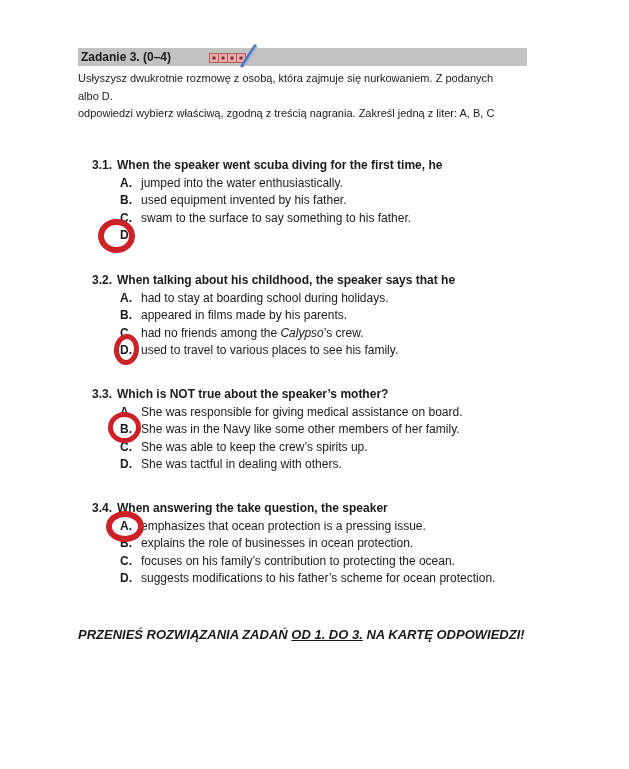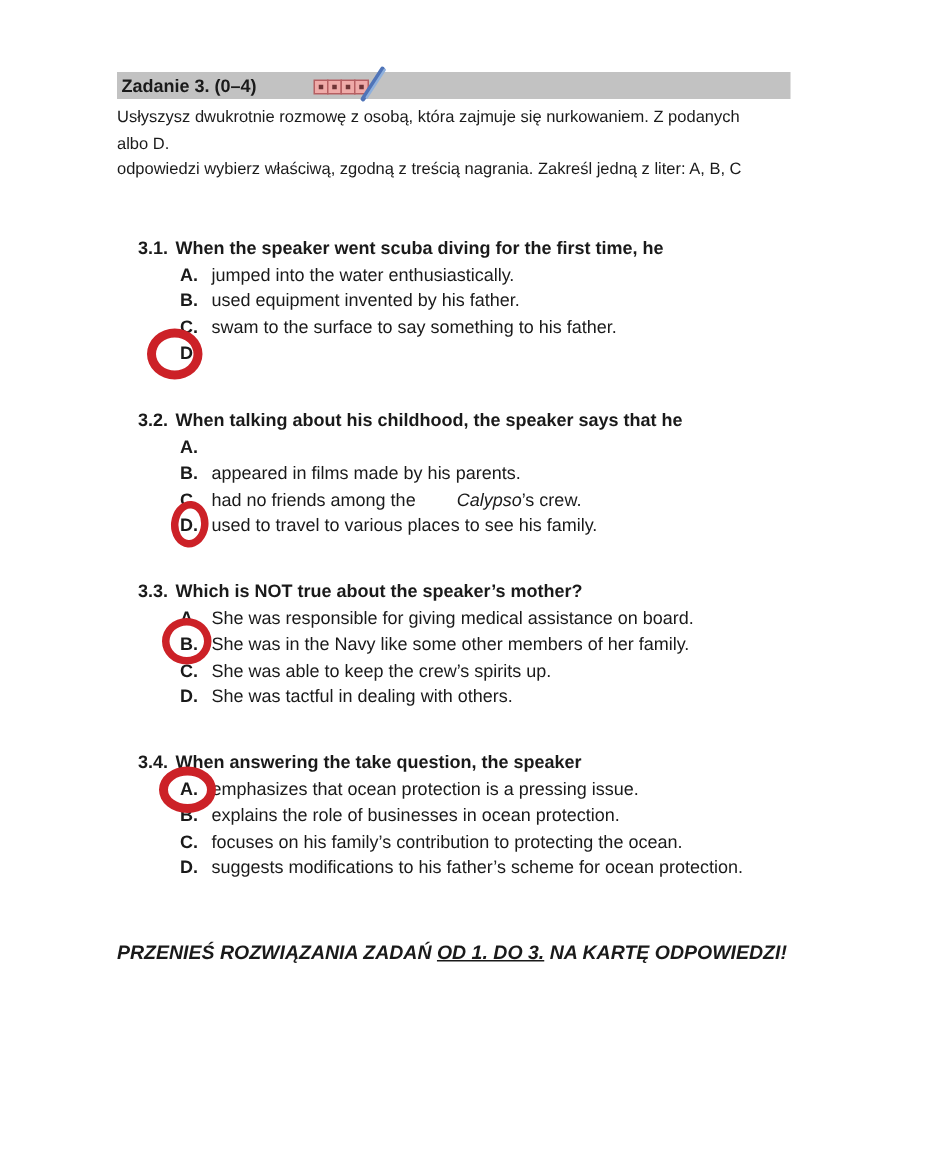--- a/index.html
+++ b/index.html
@@ -29,21 +29,21 @@
     font-size:11px;font-weight:normal;
   }
   .instructions .iline{line-height:17.5px;white-space:nowrap;}
   
   .qblock{position:absolute;left:92px;width:510px;font-size:12px;}
   .qhead{display:flex;line-height:17.5px;font-weight:bold;white-space:nowrap;}
   .qnum{width:25px;flex:0 0 25px;}
   .options{margin-left:28px;}
   .option{position:relative;display:flex;line-height:17.5px;white-space:nowrap;}
   .opt-letter{width:21px;flex:0 0 21px;font-weight:bold;}
-  .opt-text i{font-style:italic;margin-left:24px;}
+  .opt-text i{font-style:italic;}
   
   .ring{
     display:none;position:absolute;box-sizing:border-box;
     border:5px solid var(--ring,#cc2127);border-radius:50%;
     pointer-events:none;z-index:3;
   }
   .option.circled .ring{display:block;}
   [data-qblock="0"]{top:157px;}
   [data-qblock="1"]{top:272px;}
   [data-qblock="2"]{top:386px;}
@@ -120,20 +120,21 @@
 
   <div class="qblock" data-qblock="1">
     <div class="qhead">
       <span class="qnum">3.2.</span>
       <span class="qtext">When talking about his childhood, the speaker says that he</span>
     </div>
     <div class="options">
       <div class="option">
 
         <span class="opt-letter">A.</span>
+        <span class="opt-text"><span>had to stay at boarding school during holidays.</span><i></i><span></span></span>
       </div>
       <div class="option">
 
         <span class="opt-letter">B.</span>
         <span class="opt-text"><span>appeared in films made by his parents.</span><i></i><span></span></span>
       </div>
       <div class="option">
 
         <span class="opt-letter">C.</span>
         <span class="opt-text"><span>had no friends among the </span><i>Calypso</i><span>’s crew.</span></span>

